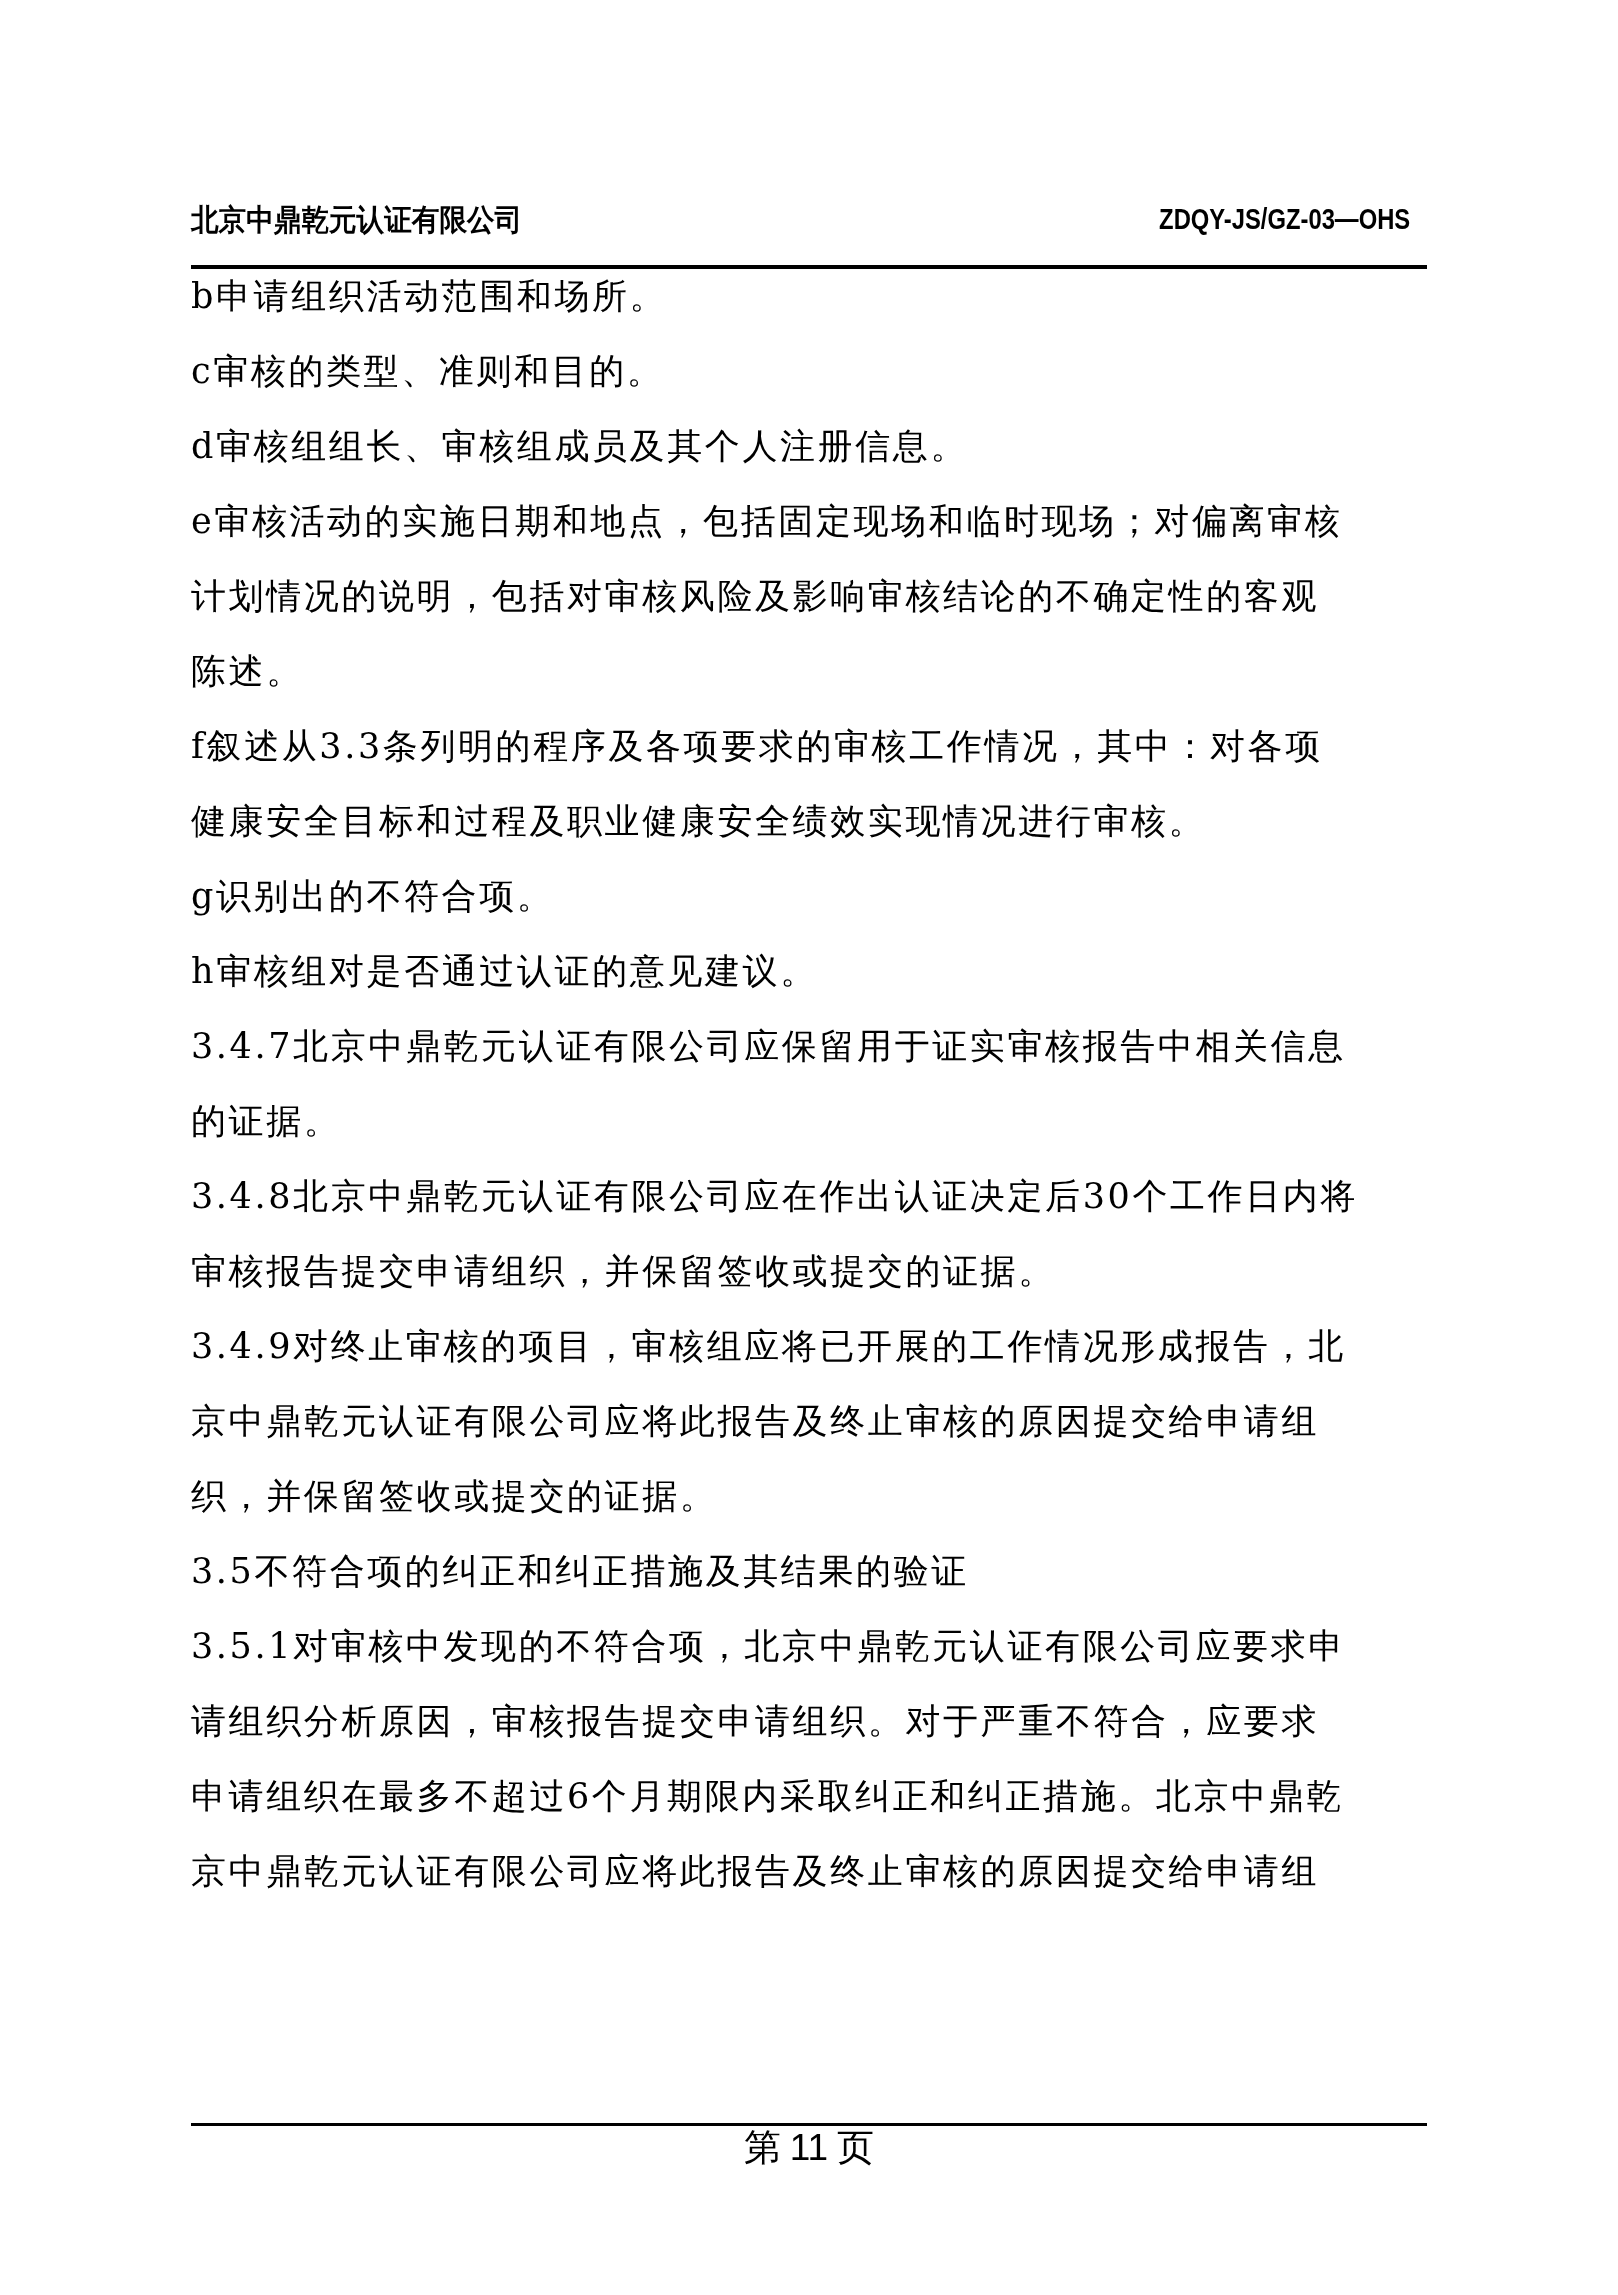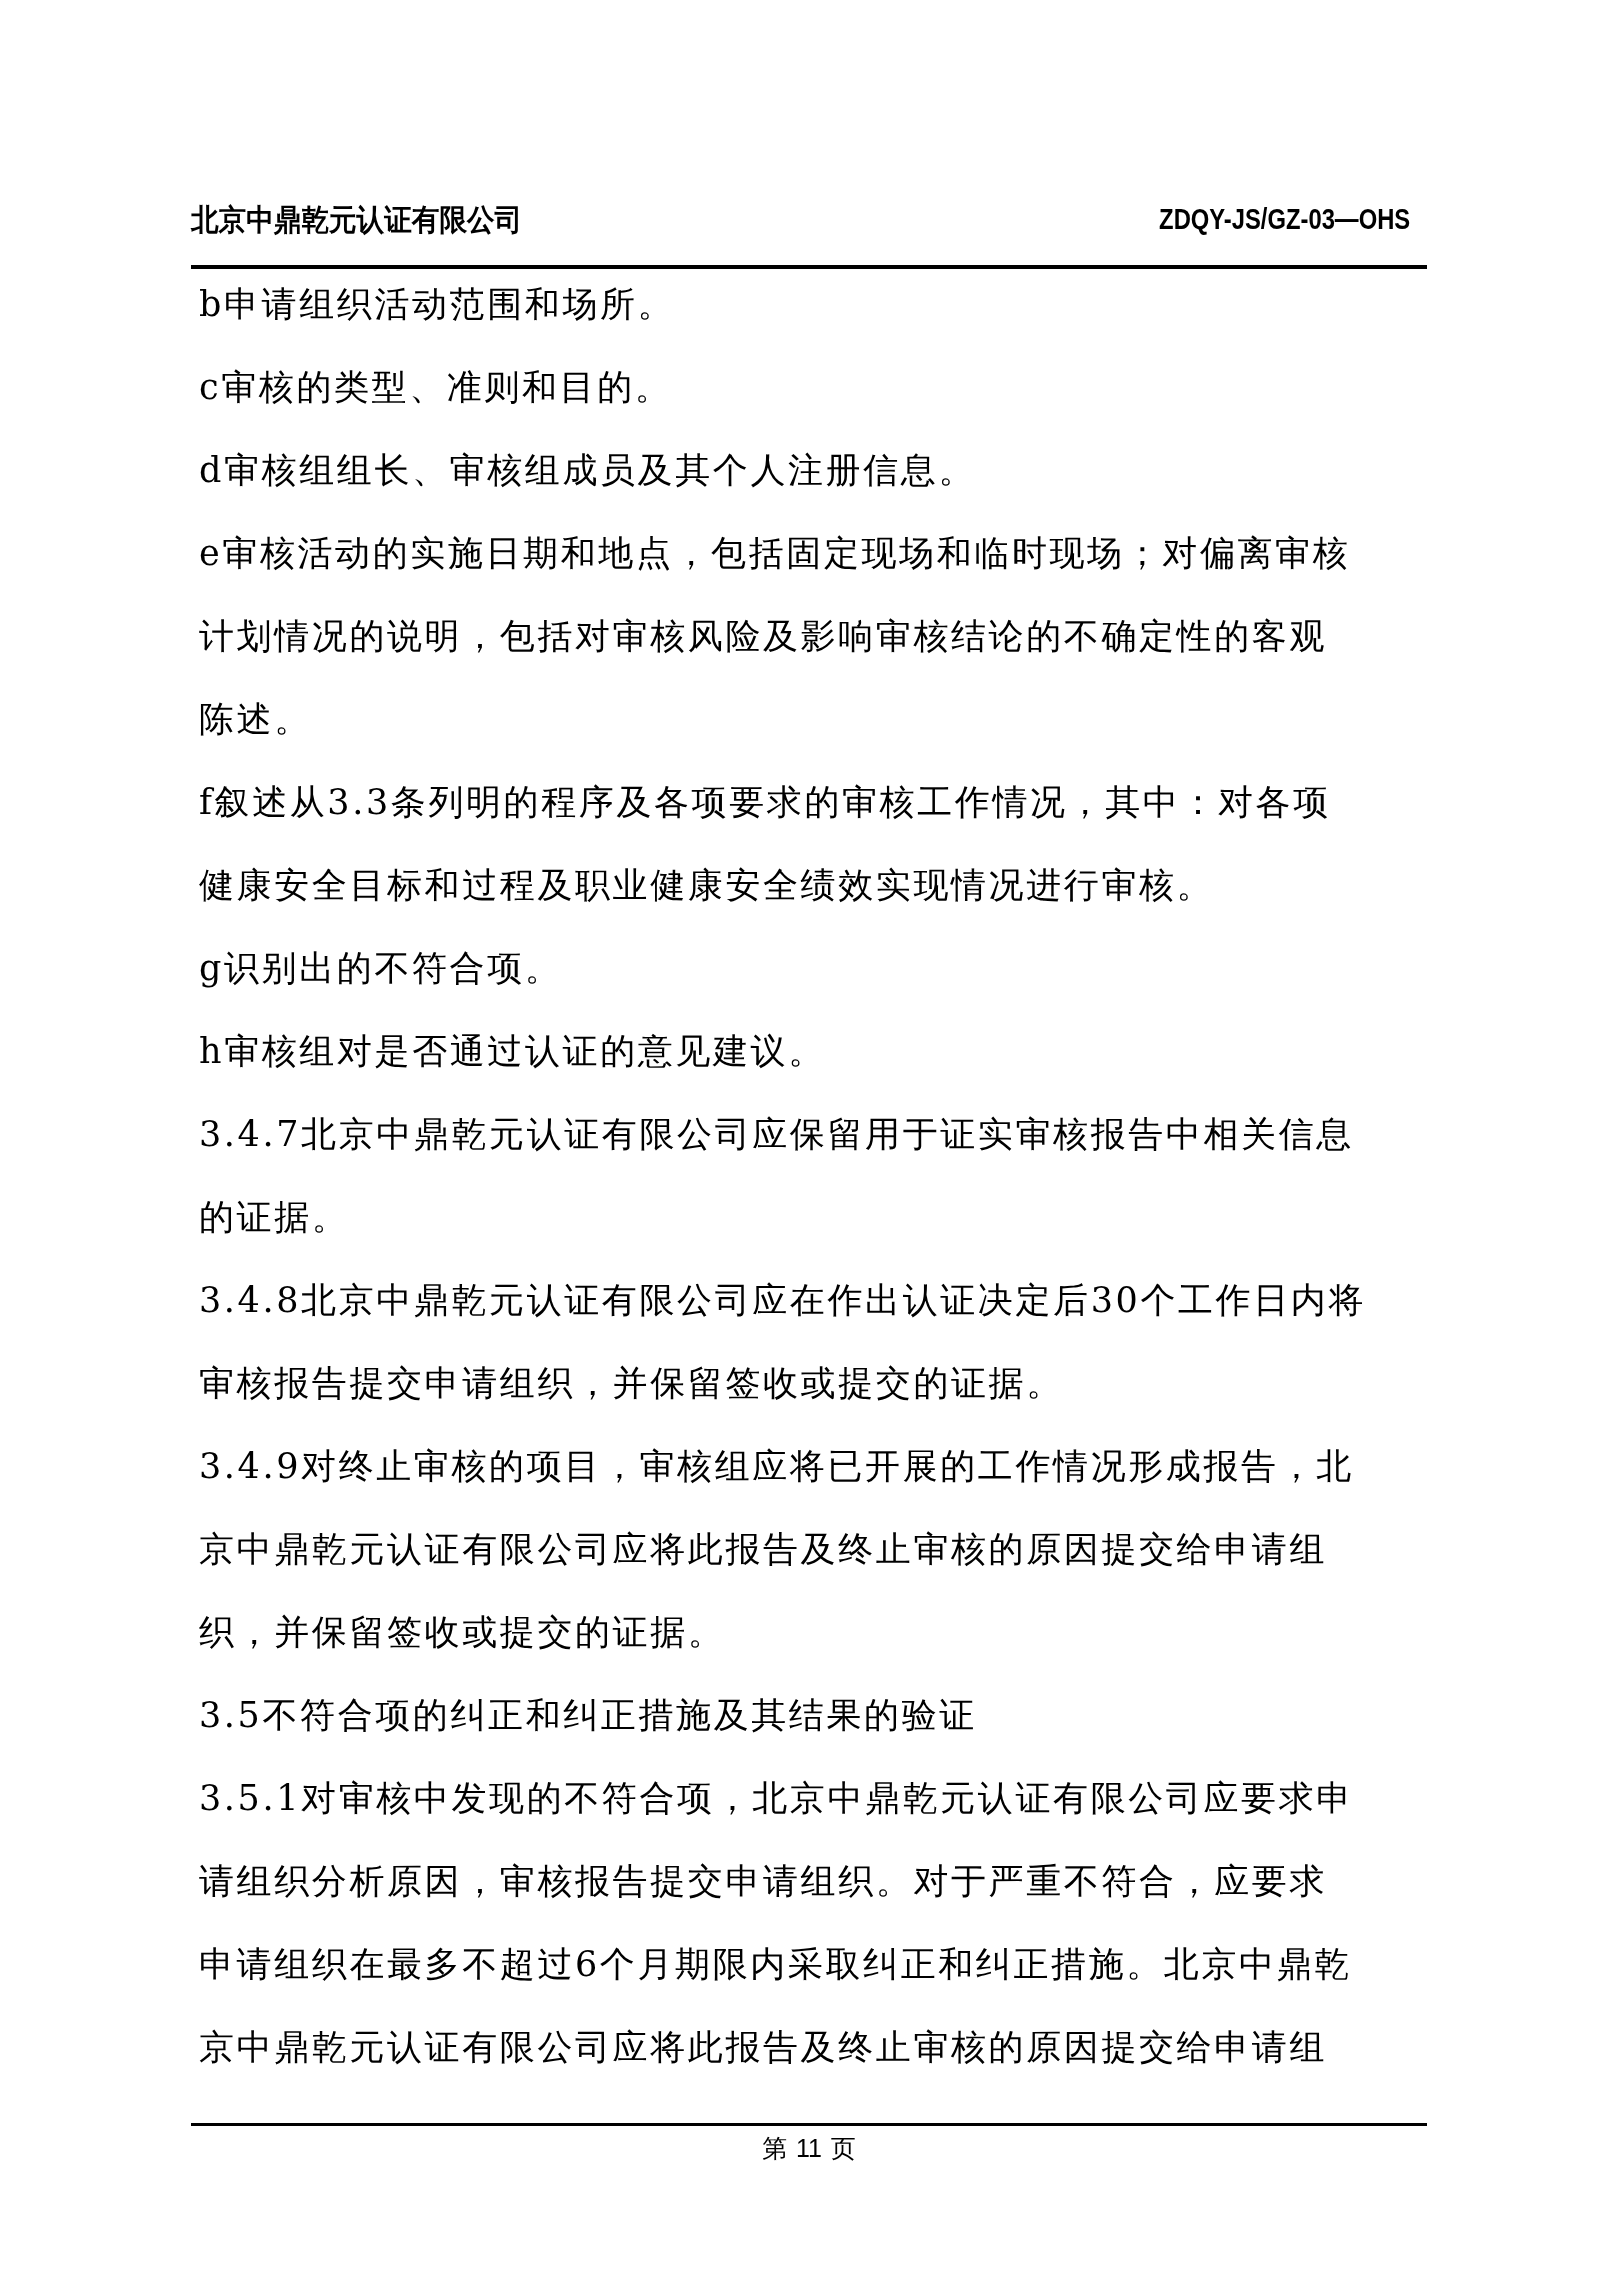--- a/index.html
+++ b/index.html
@@ -57,21 +57,21 @@
   }
   .body-text {
     position: absolute;
     left: 191px;
     top: 259px;
     width: 1238px;
   }
   .para {
     font-size: 35px;
     line-height: 75px;
-    margin: 8px;
+    margin: 0;
     letter-spacing: 2.6px;
     text-align: justify;
     text-align-last: left;
     word-break: break-all;
   }
   .line {
     display: block;
     height: 75px;
     white-space: nowrap;
     overflow: visible;
@@ -83,21 +83,21 @@
     width: 1236px;
     height: 2.9px;
     background: #000000;
   }
   .footer-page {
     position: absolute;
     left: 0;
     top: 2128px;
     width: 1618px;
     text-align: center;
-    font-size: 25px;
+    font-size: 37px;
     line-height: 40px;
     font-family: "DejaVu Serif", "Liberation Serif", serif;
   }
   .footer-page .num {
     font-family: "Liberation Sans", "DejaVu Sans", sans-serif;
     padding: 0 8.7px;
   }
 </style>
 </head>
 <body>

